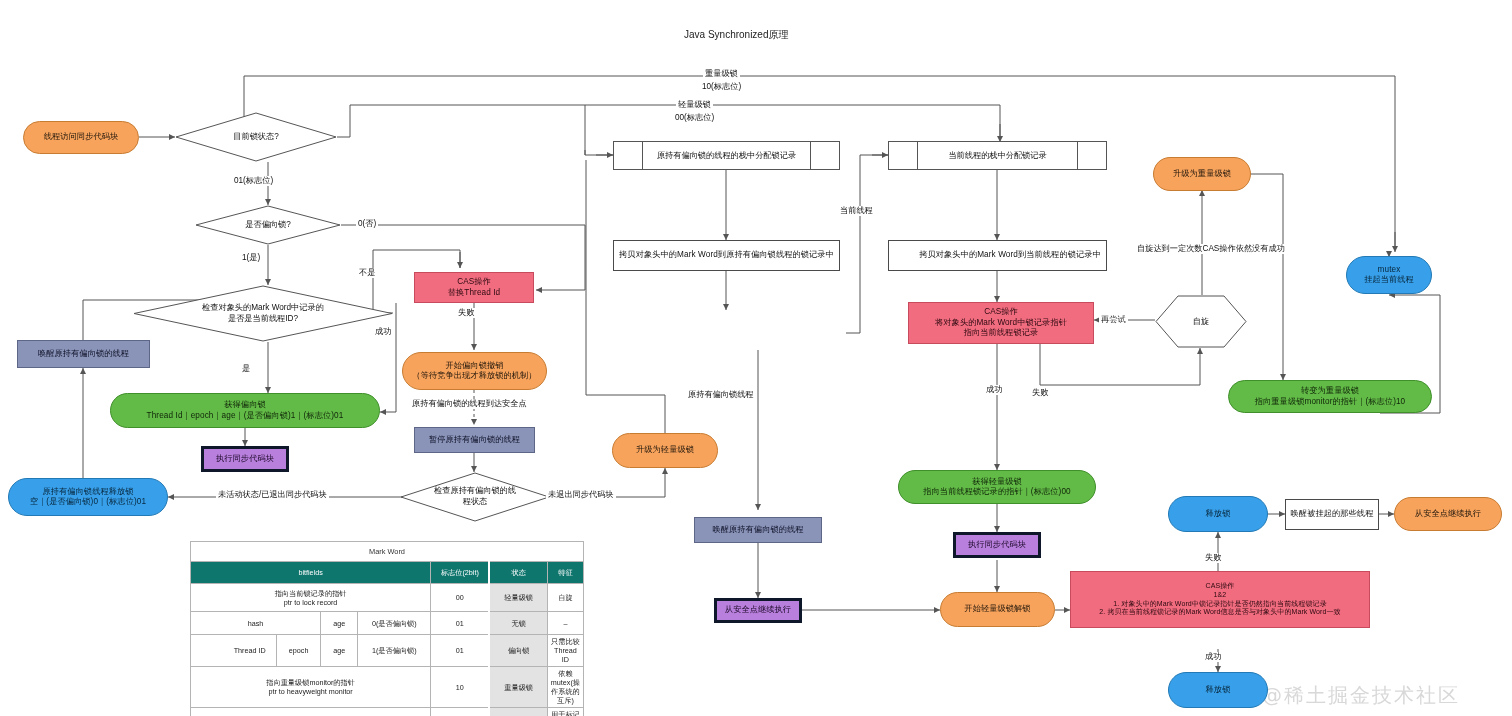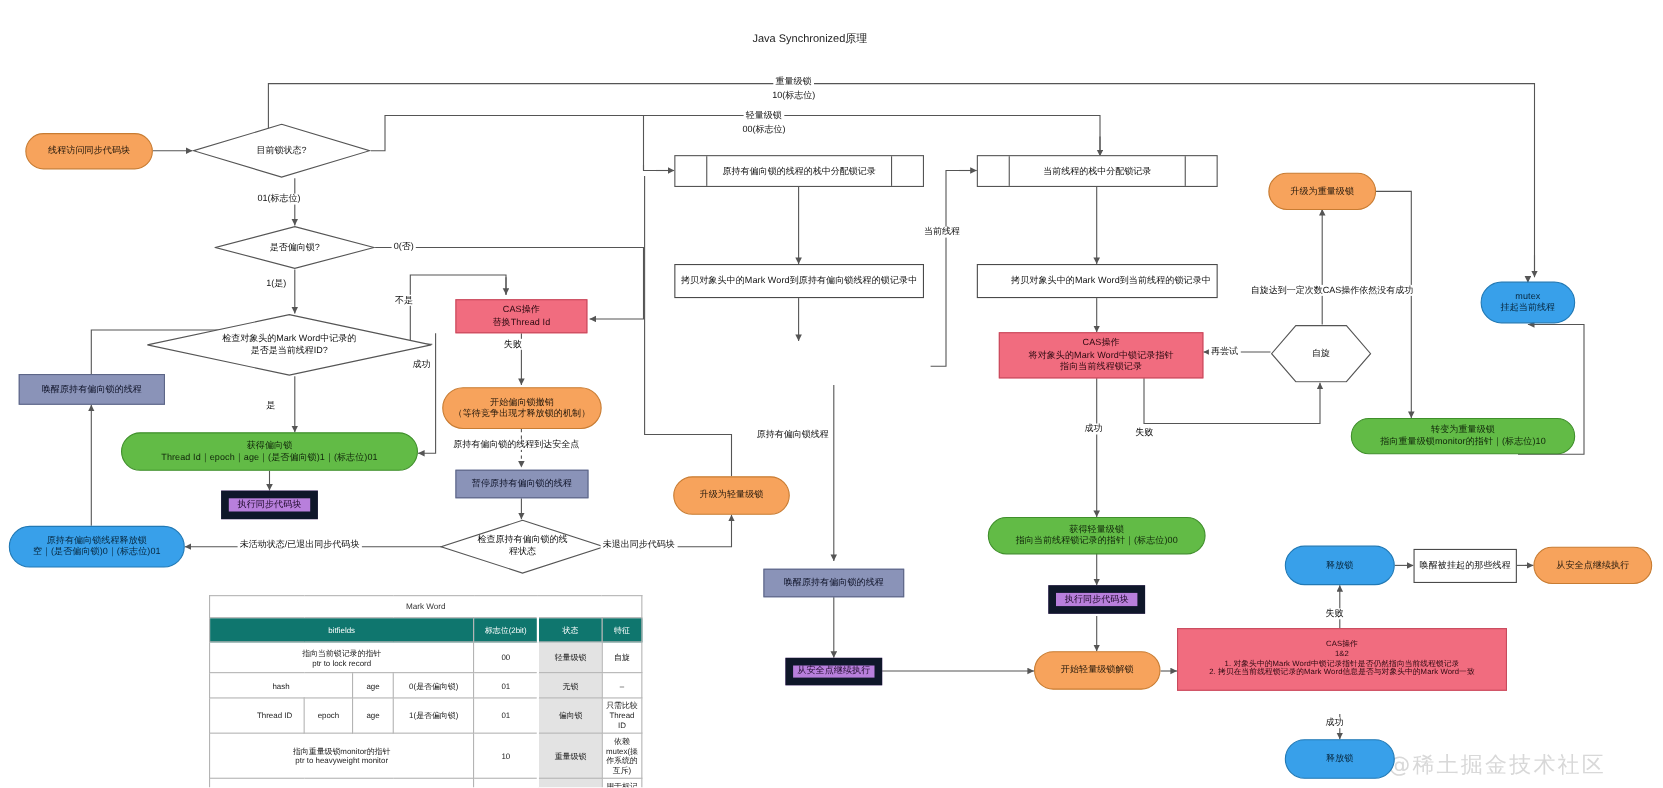--- a/index.html
+++ b/index.html
@@ -34,21 +34,21 @@
     z-index:3;
   }
   
   .rect{border:1px solid #4a4a4a;background:#ffffff;}
   .stadium{border-radius:999px;}
   
   .orange{background:#f7a35c;border:1px solid #c87c32;color:#20160b;}
   .green{background:#62bb46;border:1px solid #3f8f2b;color:#10250a;}
   .blue{background:#38a0ea;border:1px solid #2179b5;color:#07263c;}
   .pink{background:#f16c7f;border:1px solid #c84a5d;color:#2c0910;}
-  .purple{background:#b87fdc;border:7px solid #0f172a;color:#1e0a2b;}
+  .purple{background:#b87fdc;border:3px solid #0f172a;color:#1e0a2b;}
   .slate{background:#8a93b8;border:1px solid #5e6party;border:1px solid #5d6687;color:#0d1126;}
   
   .diamond{
     position:absolute;
     z-index:3;
     display:flex;align-items:center;justify-content:center;
     text-align:center;font-size:8.2px;line-height:1.3;white-space:pre-line;
   }
   .diamond .dshape{position:absolute;left:0;top:0;width:100%;height:100%;}
   .diamond .dtxt{position:relative;z-index:2;padding:0 6px;}
@@ -325,21 +325,21 @@
   <div class="elabel" style="left:410px;top:399px;">原持有偏向锁的线程到达安全点</div>
   <div class="elabel" style="left:216px;top:490px;">未活动状态/已退出同步代码块</div>
   <div class="elabel" style="left:546px;top:490px;">未退出同步代码块</div>
 
   <div class="elabel" style="left:838px;top:206px;">当前线程</div>
   <div class="elabel" style="left:686px;top:390px;">原持有偏向锁线程</div>
 
   <div class="elabel" style="left:984px;top:385px;">成功</div>
   <div class="elabel" style="left:1030px;top:388px;">失败</div>
   <div class="elabel" style="left:1099px;top:315px;">再尝试</div>
-  <div class="elabel" style="left:1135px;top:259px;">自旋达到一定次数CAS操作依然没有成功</div>
+  <div class="elabel" style="left:1135px;top:244px;">自旋达到一定次数CAS操作依然没有成功</div>
   <div class="elabel" style="left:1203px;top:553px;">失败</div>
   <div class="elabel" style="left:1203px;top:652px;">成功</div>
 
   <table id="markword" style="left:190px;top:541px;width:394px;">
     <tbody>
       <tr>
         <td class="top" colspan="8" style="height:15px;">Mark Word</td>
       </tr>
       <tr>
         <td class="hdr" colspan="4" style="height:17px;">bitfields</td>

